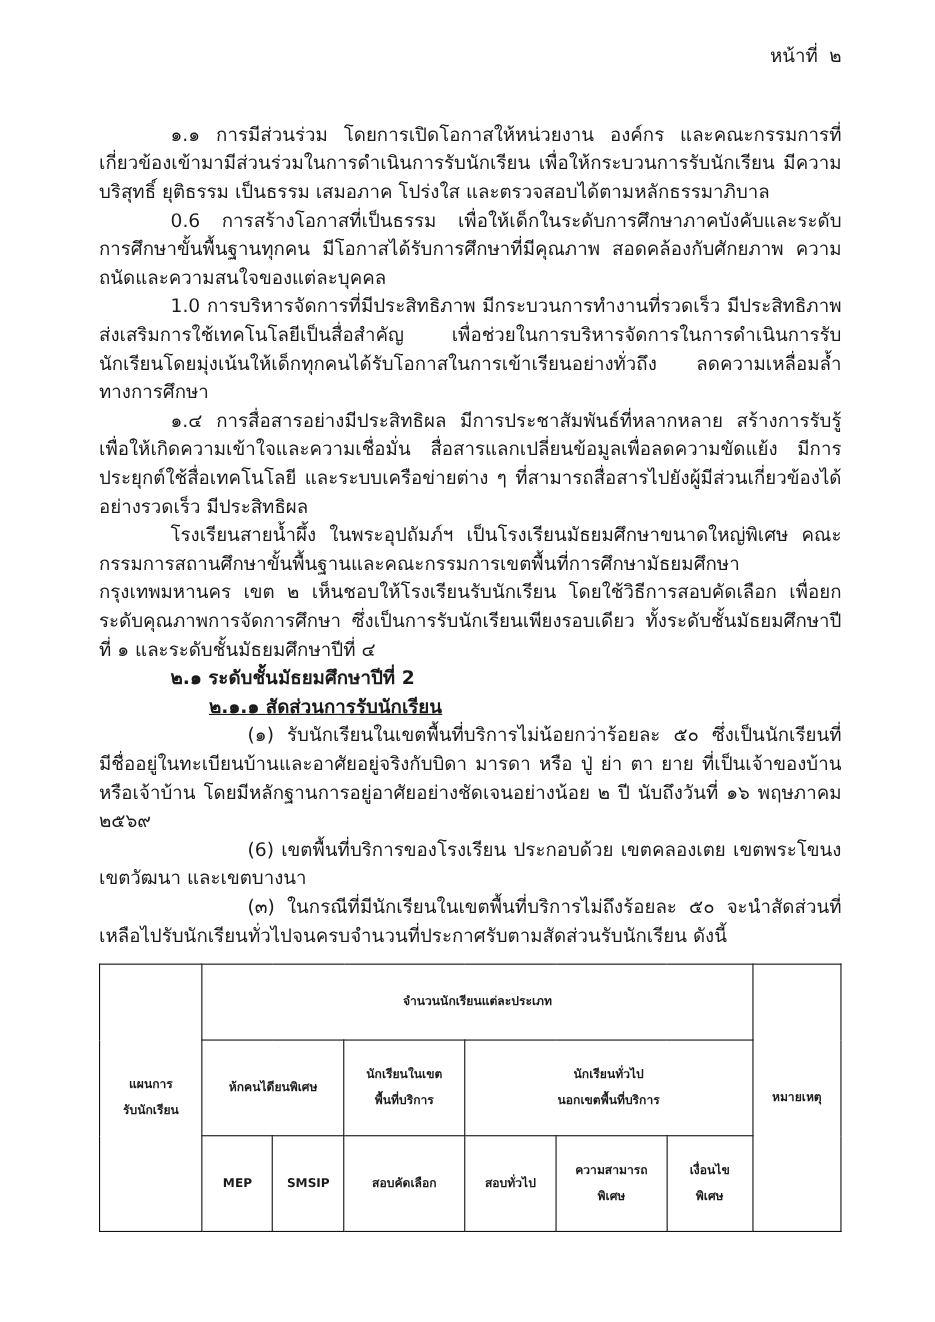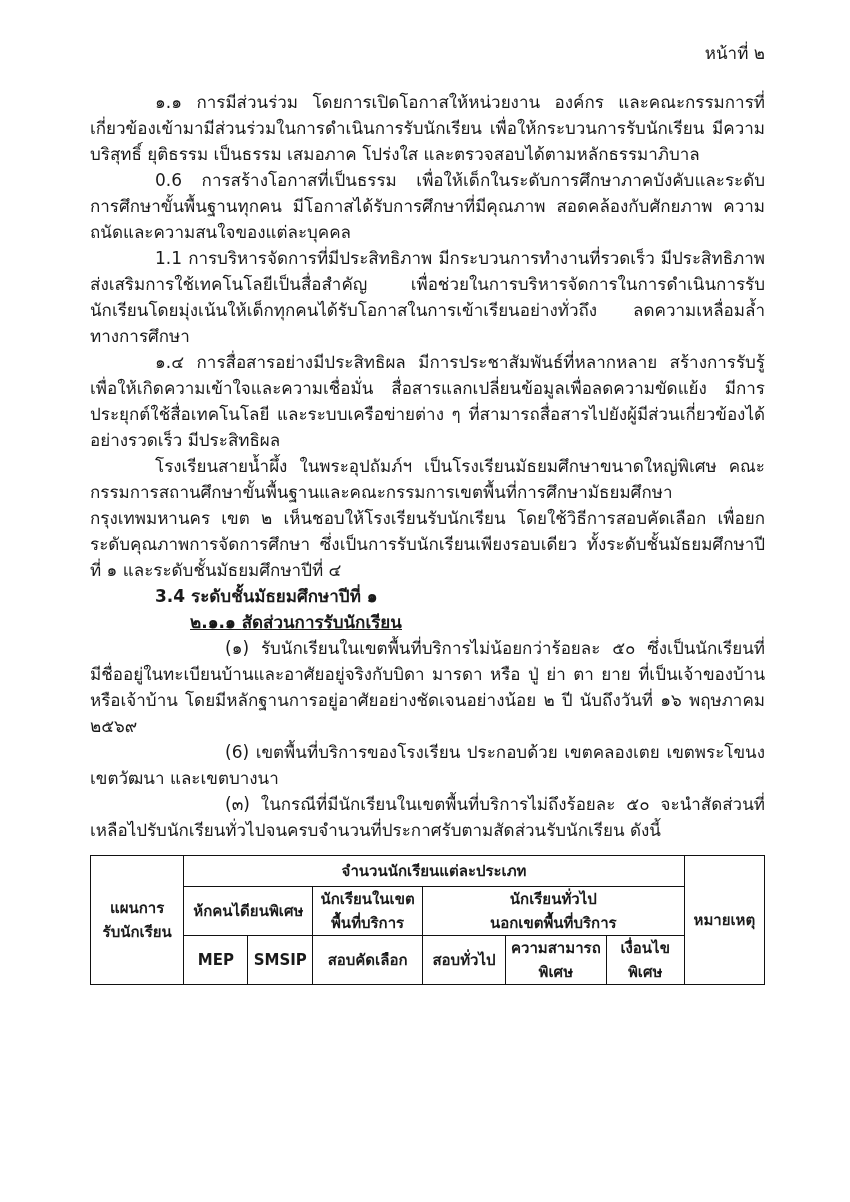--- a/index.html
+++ b/index.html
@@ -16,21 +16,22 @@
     box-sizing: border-box;
     padding: 40px 85px 0 90px;
     font-family: "DejaVu Sans", sans-serif;
     color: #1a1a1a;
     font-size: 17px;
     line-height: 26px;
     overflow: hidden;
   }
   .page-number {
     text-align: right;
-    margin-bottom: 23px;
+    margin-bottom: 44px;
+    font-family: Liberation Mono, monospace;
   }
   p.para {
     margin: 0;
     text-align: justify;
   }
   .ind1 { text-indent: 65px; }
   .ind2 { text-indent: 100px; }
   .ind3 { text-indent: 135px; }
   .bold { font-weight: bold; text-decoration: underline; }
   .sect-heading {
@@ -41,46 +42,46 @@
   .u { text-decoration: underline; }
   table.quota {
     width: 675px;
     margin-top: 12px;
     border-collapse: collapse;
     table-layout: fixed;
     text-align: center;
   }
   table.quota td {
     border: 1.6px solid #111111;
-    padding: 0 4px;
+    padding: 19px 4px;
     vertical-align: middle;
-    font-size: 15px;
+    font-size: 11px;
     line-height: 24px;
   }
   table.quota .hdr { font-weight: bold; }
   .pre { white-space: pre-line; }
   tr.hrow1 td { height: 30px; }
   tr.hrow2 td { height: 48px; }
   tr.hrow3 td { height: 48px; }
 </style>
 </head>
 <body>
 
 <div class="page">
 
   <div class="page-number">หน้าที่ ๒</div>
 
   <p class="para ind1">๑.๑ การมีส่วนร่วม โดยการเปิดโอกาสให้หน่วยงาน องค์กร และคณะกรรมการที่เกี่ยวข้องเข้ามามีส่วนร่วมในการดำเนินการรับนักเรียน เพื่อให้กระบวนการรับนักเรียน มีความบริสุทธิ์ ยุติธรรม เป็นธรรม เสมอภาค โปร่งใส และตรวจสอบได้ตามหลักธรรมาภิบาล</p>
   <p class="para ind1">0.6 การสร้างโอกาสที่เป็นธรรม เพื่อให้เด็กในระดับการศึกษาภาคบังคับและระดับการศึกษาขั้นพื้นฐานทุกคน มีโอกาสได้รับการศึกษาที่มีคุณภาพ สอดคล้องกับศักยภาพ ความถนัดและความสนใจของแต่ละบุคคล</p>
-  <p class="para ind1">1.1 การบริหารจัดการที่มีประสิทธิภาพ มีกระบวนการทำงานที่รวดเร็ว มีประสิทธิภาพส่งเสริมการใช้เทคโนโลยีเป็นสื่อสำคัญ เพื่อช่วยในการบริหารจัดการในการดำเนินการรับนักเรียนโดยมุ่งเน้นให้เด็กทุกคนได้รับโอกาสในการเข้าเรียนอย่างทั่วถึง ลดความเหลื่อมล้ำทางการศึกษา</p>
+  <p class="para ind1">1.0 การบริหารจัดการที่มีประสิทธิภาพ มีกระบวนการทำงานที่รวดเร็ว มีประสิทธิภาพส่งเสริมการใช้เทคโนโลยีเป็นสื่อสำคัญ เพื่อช่วยในการบริหารจัดการในการดำเนินการรับนักเรียนโดยมุ่งเน้นให้เด็กทุกคนได้รับโอกาสในการเข้าเรียนอย่างทั่วถึง ลดความเหลื่อมล้ำทางการศึกษา</p>
   <p class="para ind1">๑.๔ การสื่อสารอย่างมีประสิทธิผล มีการประชาสัมพันธ์ที่หลากหลาย สร้างการรับรู้เพื่อให้เกิดความเข้าใจและความเชื่อมั่น สื่อสารแลกเปลี่ยนข้อมูลเพื่อลดความขัดแย้ง มีการประยุกต์ใช้สื่อเทคโนโลยี และระบบเครือข่ายต่าง ๆ ที่สามารถสื่อสารไปยังผู้มีส่วนเกี่ยวข้องได้อย่างรวดเร็ว มีประสิทธิผล</p>
 
   <p class="para ind1">โรงเรียนสายน้ำผึ้ง ในพระอุปถัมภ์ฯ เป็นโรงเรียนมัธยมศึกษาขนาดใหญ่พิเศษ คณะกรรมการสถานศึกษาขั้นพื้นฐานและคณะกรรมการเขตพื้นที่การศึกษามัธยมศึกษากรุงเทพมหานคร เขต ๒ เห็นชอบให้โรงเรียนรับนักเรียน โดยใช้วิธีการสอบคัดเลือก เพื่อยกระดับคุณภาพการจัดการศึกษา ซึ่งเป็นการรับนักเรียนเพียงรอบเดียว ทั้งระดับชั้นมัธยมศึกษาปีที่ ๑ และระดับชั้นมัธยมศึกษาปีที่ ๔</p>
 
-  <p class="para sect-heading ind1">3.4 ระดับชั้นมัธยมศึกษาปีที่ ๑</p>
+  <p class="para sect-heading ind1">๒.๑ ระดับชั้นมัธยมศึกษาปีที่ 2</p>
 
   <p class="para ind2 bold"><span>๒.๑.๑ </span><span class="u">สัดส่วนการรับนักเรียน</span></p>
 
   <p class="para ind3">(๑) รับนักเรียนในเขตพื้นที่บริการไม่น้อยกว่าร้อยละ ๕๐ ซึ่งเป็นนักเรียนที่มีชื่ออยู่ในทะเบียนบ้านและอาศัยอยู่จริงกับบิดา มารดา หรือ ปู่ ย่า ตา ยาย ที่เป็นเจ้าของบ้าน หรือเจ้าบ้าน โดยมีหลักฐานการอยู่อาศัยอย่างชัดเจนอย่างน้อย ๒ ปี นับถึงวันที่ ๑๖ พฤษภาคม ๒๕๖๙</p>
   <p class="para ind3">(6) เขตพื้นที่บริการของโรงเรียน ประกอบด้วย เขตคลองเตย เขตพระโขนง เขตวัฒนา และเขตบางนา</p>
   <p class="para ind3">(๓) ในกรณีที่มีนักเรียนในเขตพื้นที่บริการไม่ถึงร้อยละ ๕๐ จะนำสัดส่วนที่เหลือไปรับนักเรียนทั่วไปจนครบจำนวนที่ประกาศรับตามสัดส่วนรับนักเรียน ดังนี้</p>
 
   <table class="quota">
     <colgroup>
       <col style="width:92px">

